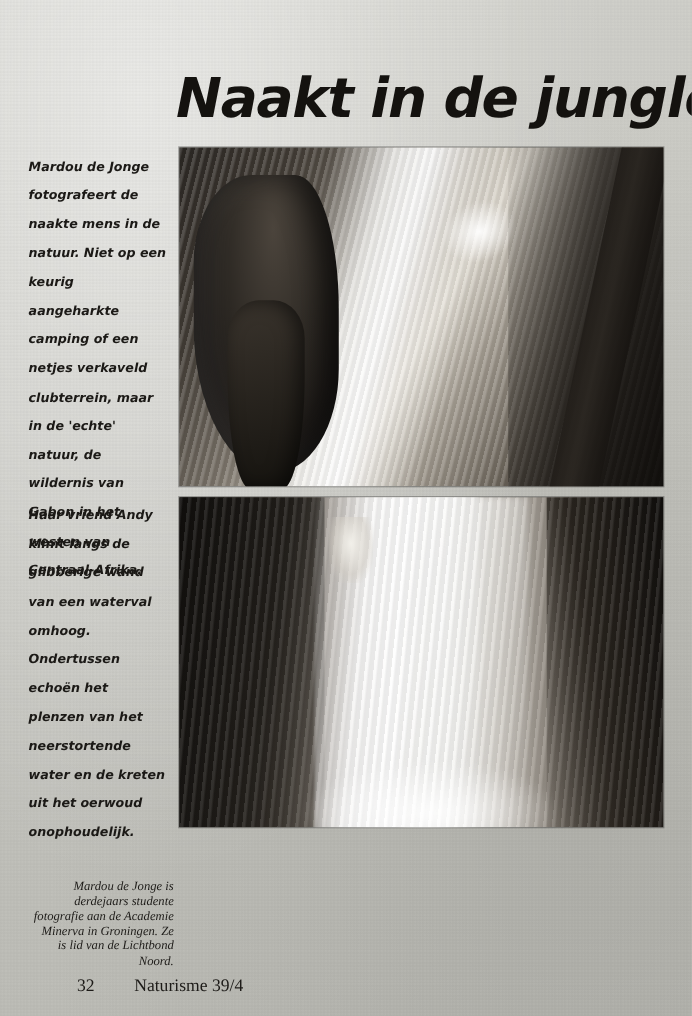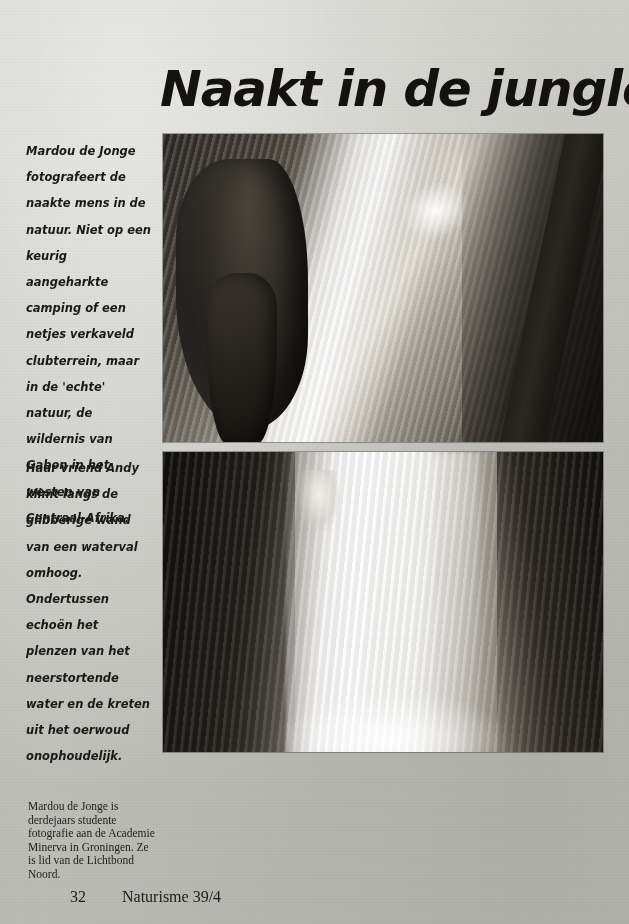--- a/index.html
+++ b/index.html
@@ -214,23 +214,25 @@
     filter: blur(4px);
   }
 
   
   #caption {
     position: absolute;
     left: 28px;
     top: 800px;
     width: 130px;
     font-family: "Liberation Serif", serif;
+    font-style: italic;
     font-size: 11.5px;
     line-height: 13.6px;
     color: #1d1b18;
+    text-align: right;
   }
 
   
   #footer {
     position: absolute;
     left: 70px;
     top: 888px;
     width: 300px;
     font-family: "Liberation Serif", serif;
     font-size: 16px;

